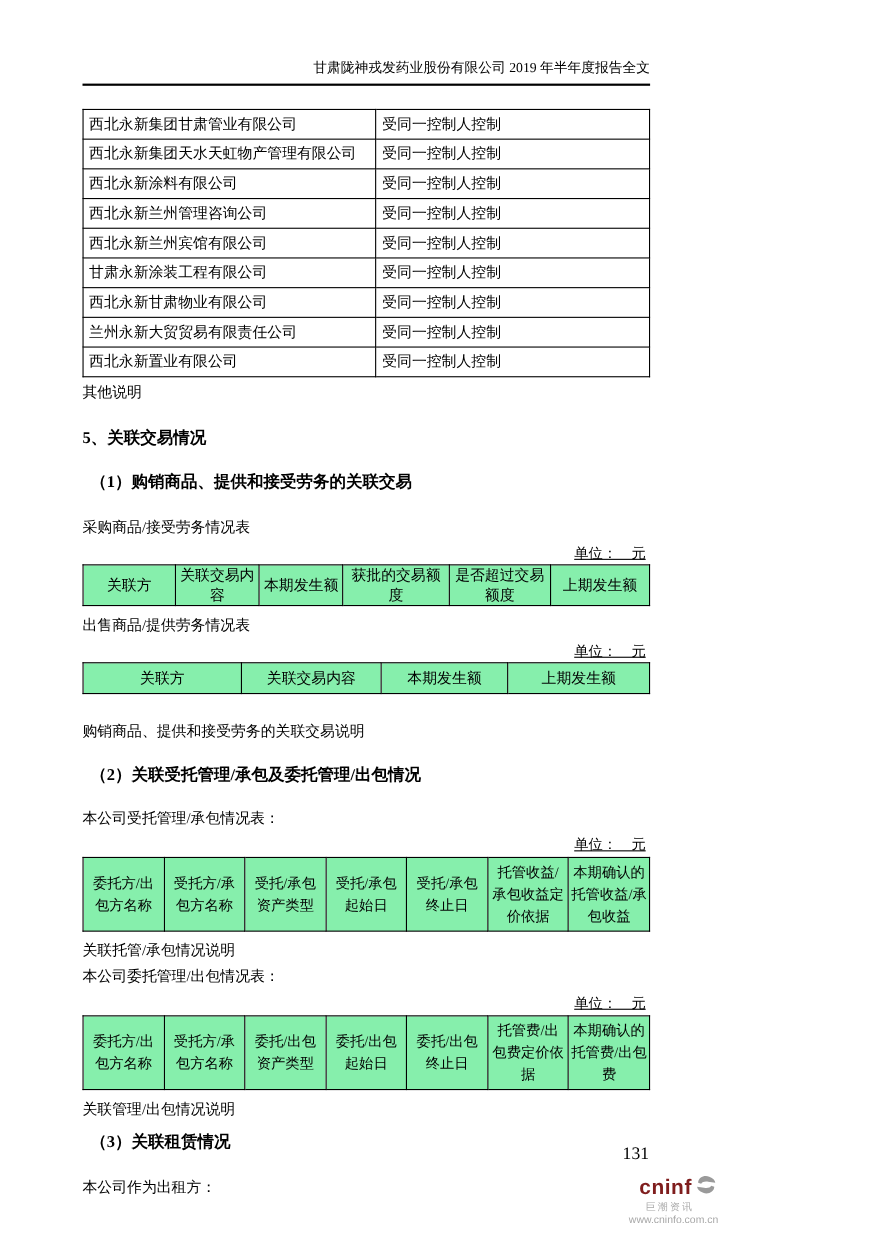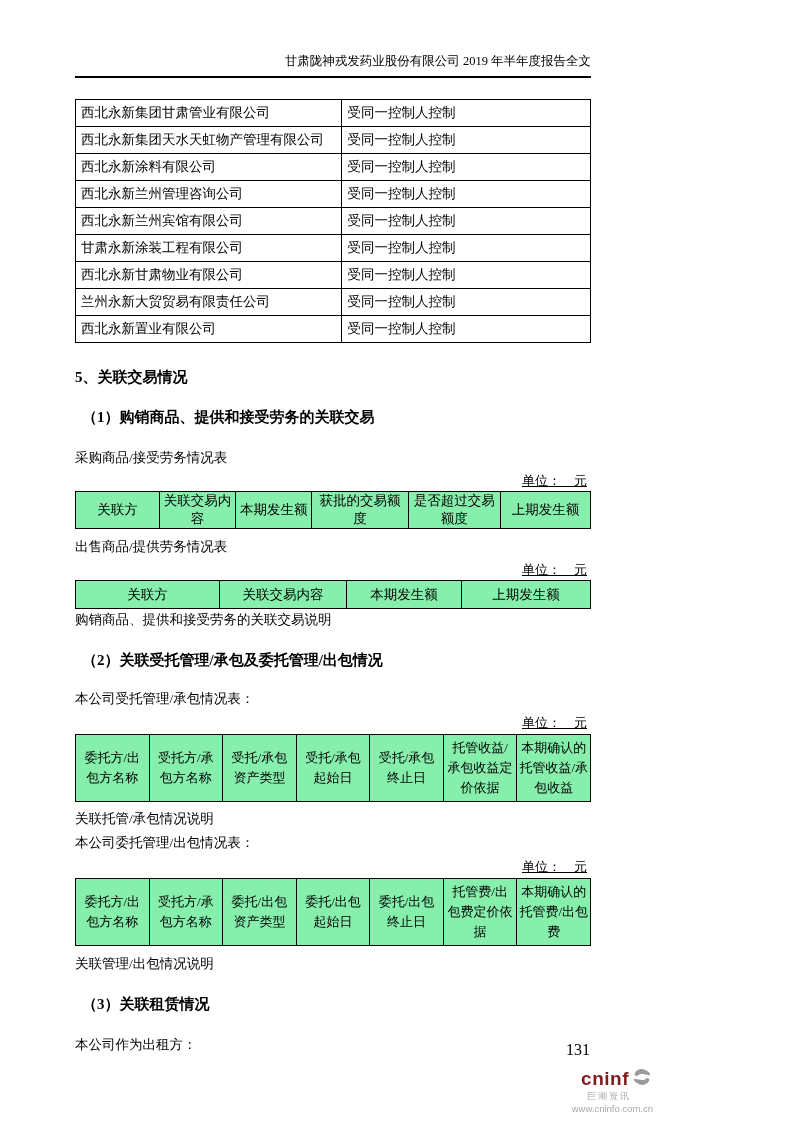--- a/index.html
+++ b/index.html
@@ -137,20 +137,21 @@
           <td class="c-name">兰州永新大贸贸易有限责任公司</td>
           <td>受同一控制人控制</td>
         </tr>
         <tr>
           <td class="c-name">西北永新置业有限公司</td>
           <td>受同一控制人控制</td>
         </tr>
       </tbody>
     </table>
 
+    <div class="body-text note">其他说明</div>
 
     <div class="h2">5、关联交易情况</div>
 
     <div class="h3">（1）购销商品、提供和接受劳务的关联交易</div>
 
     <div class="body-text caption">采购商品/接受劳务情况表</div>
     <div class="unit-line">单位：　元</div>
 
     <table class="bordered hdr tbl-gap">
       <colgroup>
@@ -186,21 +187,21 @@
       <tbody>
         <tr>
           <th>关联方</th>
           <th>关联交易内容</th>
           <th>本期发生额</th>
           <th>上期发生额</th>
         </tr>
       </tbody>
     </table>
 
-    <div class="body-text" style="margin-top:2px;">购销商品、提供和接受劳务的关联交易说明</div>
+    <div class="body-text" style="margin-top:25px;">购销商品、提供和接受劳务的关联交易说明</div>
 
     <div class="h3" style="margin-top:22px;">（2）关联受托管理/承包及委托管理/出包情况</div>
 
     <div class="body-text" style="margin-top:20px;">本公司受托管理/承包情况表：</div>
     <div class="unit-line" style="margin-top:7px;">单位：　元</div>
 
     <table class="bordered hdr hdr7 tbl-gap7">
       <tbody>
         <tr>
           <th>委托方/出包方名称</th>
@@ -228,21 +229,21 @@
           <th>委托/出包起始日</th>
           <th>委托/出包终止日</th>
           <th>托管费/出包费定价依据</th>
           <th>本期确认的托管费/出包费</th>
         </tr>
       </tbody>
     </table>
 
     <div class="body-text" style="margin-top:9px;">关联管理/出包情况说明</div>
 
-    <div class="h3" style="margin-top:22px;">（3）关联租赁情况</div>
+    <div class="h3" style="margin-top:12px;">（3）关联租赁情况</div>
 
     <div class="body-text" style="margin-top:22px;">本公司作为出租方：</div>
 
   </div>
 
   <div class="page-number">131</div>
 
   <div class="footer-logo">
     <div class="footer-brand-row">
       <span class="footer-brand">cninf</span>

